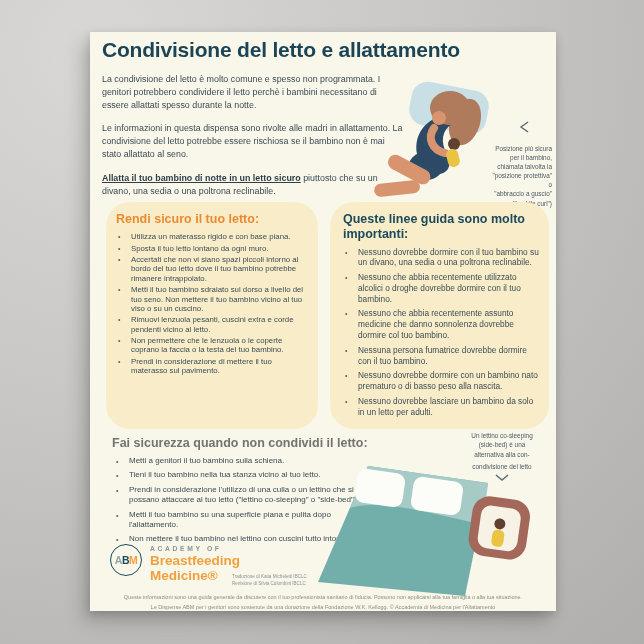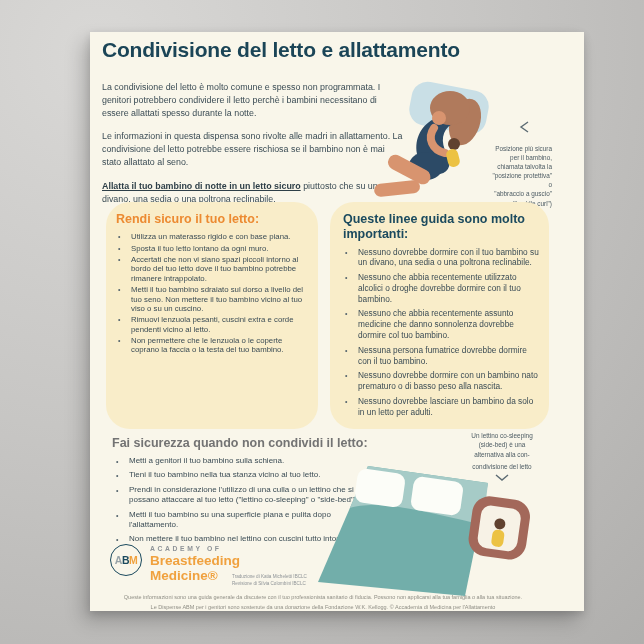--- a/index.html
+++ b/index.html
@@ -6,28 +6,27 @@
   body{
     width:644px;height:644px;overflow:hidden;position:relative;
     background:radial-gradient(130% 130% at 15% 8%, #d9d8d6 0%, #c7c6c4 45%, #aeadab 100%);
     font-family:"Liberation Sans", sans-serif;
     -webkit-font-smoothing:antialiased;
   }
   .poster{
     position:absolute;left:90px;top:32px;width:466px;height:579px;
     background:#f9f6ea;
     box-shadow:-7px 10px 18px rgba(0,0,0,.20), 0 3px 8px rgba(0,0,0,.14);
-    padding-left:28px;
   }
   .title{
     position:absolute;left:12px;top:6px;width:446px;
     font-size:21px;font-weight:800;color:#1b4557;letter-spacing:-.2px;
   }
   .intro{position:absolute;left:12px;top:41px;width:302px;font-size:8.9px;line-height:1.44;color:#3b4c55}
-  .intro p{margin:8px 0 11px}
+  .intro p{margin:0 0 11px}
   .lead{font-weight:800;text-decoration:underline;color:#2e3f48}
 
   .illus-mother{position:absolute;left:282px;top:48px}
   .chev-top{position:absolute;left:428px;top:88px}
   .ann-top{position:absolute;left:366px;top:112px;width:96px;text-align:right;
     font-size:6.4px;line-height:1.42;color:#4c5b63}
 
   .box{position:absolute;top:170px;height:227px;background:#f9edc9;border-radius:24px;box-sizing:border-box;overflow:hidden}
   .box-left{left:16px;width:212px;padding:10px 10px 0 10px}
   .box-right{left:240px;width:219px;padding:10px 10px 0 13px}
@@ -131,20 +130,24 @@
           <span class="btext">Metti il tuo bambino sdraiato sul dorso a livello del tuo seno. Non mettere il tuo bambino vicino al tuo viso o su un cuscino.</span>
         </li>
         <li>
           <span class="dot">•</span>
           <span class="btext">Rimuovi lenzuola pesanti, cuscini extra e corde pendenti vicino al letto.</span>
         </li>
         <li>
           <span class="dot">•</span>
           <span class="btext">Non permettere che le lenzuola o le coperte coprano la faccia o la testa del tuo bambino.</span>
         </li>
+        <li>
+          <span class="dot">•</span>
+          <span class="btext">Prendi in considerazione di mettere il tuo materasso sul pavimento.</span>
+        </li>
       </ul>
   </div>
 
   <div class="box box-right">
     <h2>Queste linee guida sono molto importanti:</h2>
     <ul class="bullets">
         <li>
           <span class="dot">•</span>
           <span class="btext">Nessuno dovrebbe dormire con il tuo bambino su un divano, una sedia o una poltrona reclinabile.</span>
         </li>

